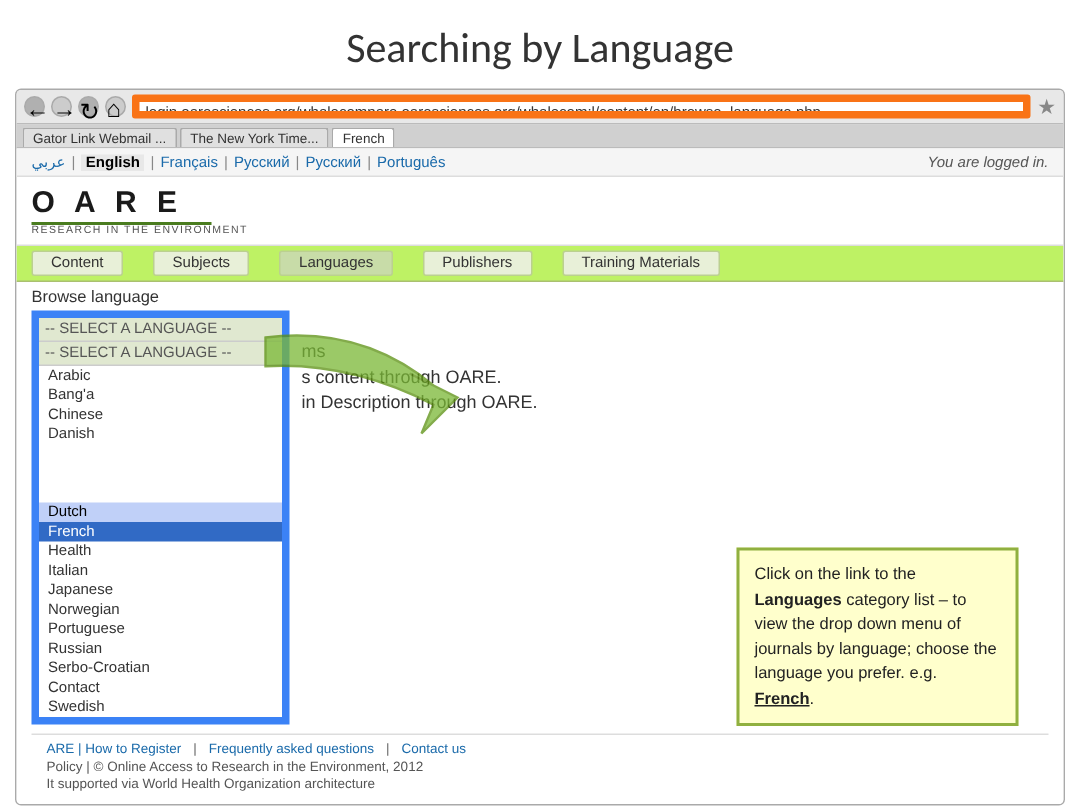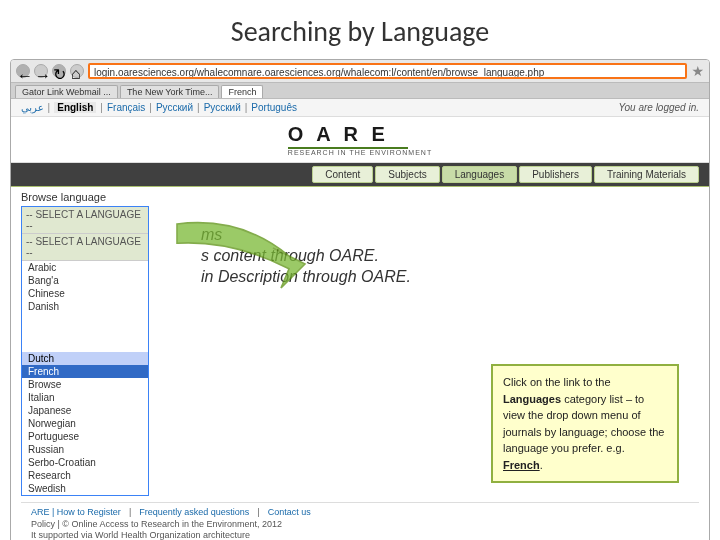--- a/index.html
+++ b/index.html
@@ -44,21 +44,21 @@
       background: #ccc;
       border: 1px solid #aaa;
       cursor: pointer;
       display: inline-block;
     }
     .browser-btn.back { background: #b0b0b0; }
     .browser-btn.refresh { background: #b0b0b0; }
     .address-bar {
       flex: 1;
       background: #fff;
-      border: 2px solid #f97316;
+      border: 5px solid #f97316;
       border-radius: 2px;
       font-size: 10px;
       color: #333;
       padding: 1px 4px;
       height: 16px;
       line-height: 14px;
       overflow: hidden;
       white-space: nowrap;
     }
     .star-icon {
@@ -126,21 +126,21 @@
     .logged-in-msg {
       font-size: 10px;
       color: #555;
       font-style: italic;
     }
 
     
     .site-header {
       display: flex;
       align-items: center;
-      justify-content: center;
+      justify-content: flex-start;
       padding: 6px 10px;
       border-bottom: 1px solid #ddd;
     }
     .oare-logo {
       display: flex;
       flex-direction: column;
     }
     .oare-logo-text {
       font-size: 20px;
       font-weight: bold;
@@ -154,26 +154,25 @@
     }
     .oare-logo-line {
       width: 120px;
       height: 2px;
       background: #4a7c1f;
       margin-top: 1px;
     }
 
     
     .site-nav {
-      background: #404040;
+      background: #bef264;
       border-bottom: 1px solid #aac070;
       display: flex;
       padding: 3px 10px;
-      gap: 2px;
-      justify-content: flex-end;
+      gap: 20px;
     }
     .nav-item {
       font-size: 10px;
       color: #333;
       padding: 2px 12px;
       background: #e8f0d8;
       border: 1px solid #bbd090;
       border-radius: 2px;
       cursor: pointer;
     }
@@ -188,22 +187,22 @@
     }
     .browse-title {
       font-size: 11px;
       font-weight: normal;
       color: #333;
       margin-bottom: 3px;
     }
 
     
     .lang-dropdown {
-      width: 128px;
-      border: 1px solid #3b82f6;
+      width: 172px;
+      border: 5px solid #3b82f6;
       background: #fff;
       font-size: 10px;
     }
     .lang-select-header {
       background: #e0e8d0;
       padding: 2px 4px;
       font-size: 10px;
       color: #555;
       border-bottom: 1px solid #ccc;
     }
@@ -221,24 +220,23 @@
       background: #c0d0f8;
       color: #000;
       margin-top: 39px;
     }
 
     
     .site-text-area {
       position: absolute;
       left: 180px;
       top: 20px;
-      font-size: 16px;
+      font-size: 12px;
       color: #333;
       width: 240px;
-      font-style: italic;
     }
     .site-text-line {
       margin-bottom: 3px;
       color: #333;
     }
 
     
     .callout-box {
       position: absolute;
       right: 20px;
@@ -360,28 +358,28 @@
 
         <div class="lang-dropdown">
           <div class="lang-select-header">-- SELECT A LANGUAGE --</div>
           <div class="lang-select-header">-- SELECT A LANGUAGE --</div>
           <div class="lang-option">Arabic</div>
           <div class="lang-option">Bang'a</div>
           <div class="lang-option">Chinese</div>
           <div class="lang-option">Danish</div>
           <div class="lang-option highlighted">Dutch</div>
           <div class="lang-option selected">French</div>
-          <div class="lang-option">Browse</div>
+          <div class="lang-option">Health</div>
           <div class="lang-option">Italian</div>
           <div class="lang-option">Japanese</div>
           <div class="lang-option">Norwegian</div>
           <div class="lang-option">Portuguese</div>
           <div class="lang-option">Russian</div>
           <div class="lang-option">Serbo-Croatian</div>
-          <div class="lang-option">Research</div>
+          <div class="lang-option">Contact</div>
           <div class="lang-option">Swedish</div>
         </div>
 
         <div class="site-text-area">
           <div class="site-text-line">ms</div>
           <div class="site-text-line">s content through OARE.</div>
           <div class="site-text-line">in Description through OARE.</div>
         </div>
 
         <svg class="arrow-overlay" viewBox="0 0 100 60" xmlns="http://www.w3.org/2000/svg" style="position:absolute;left:140px;top:0px;width:160px;height:100px;opacity:0.75;z-index:5;">

